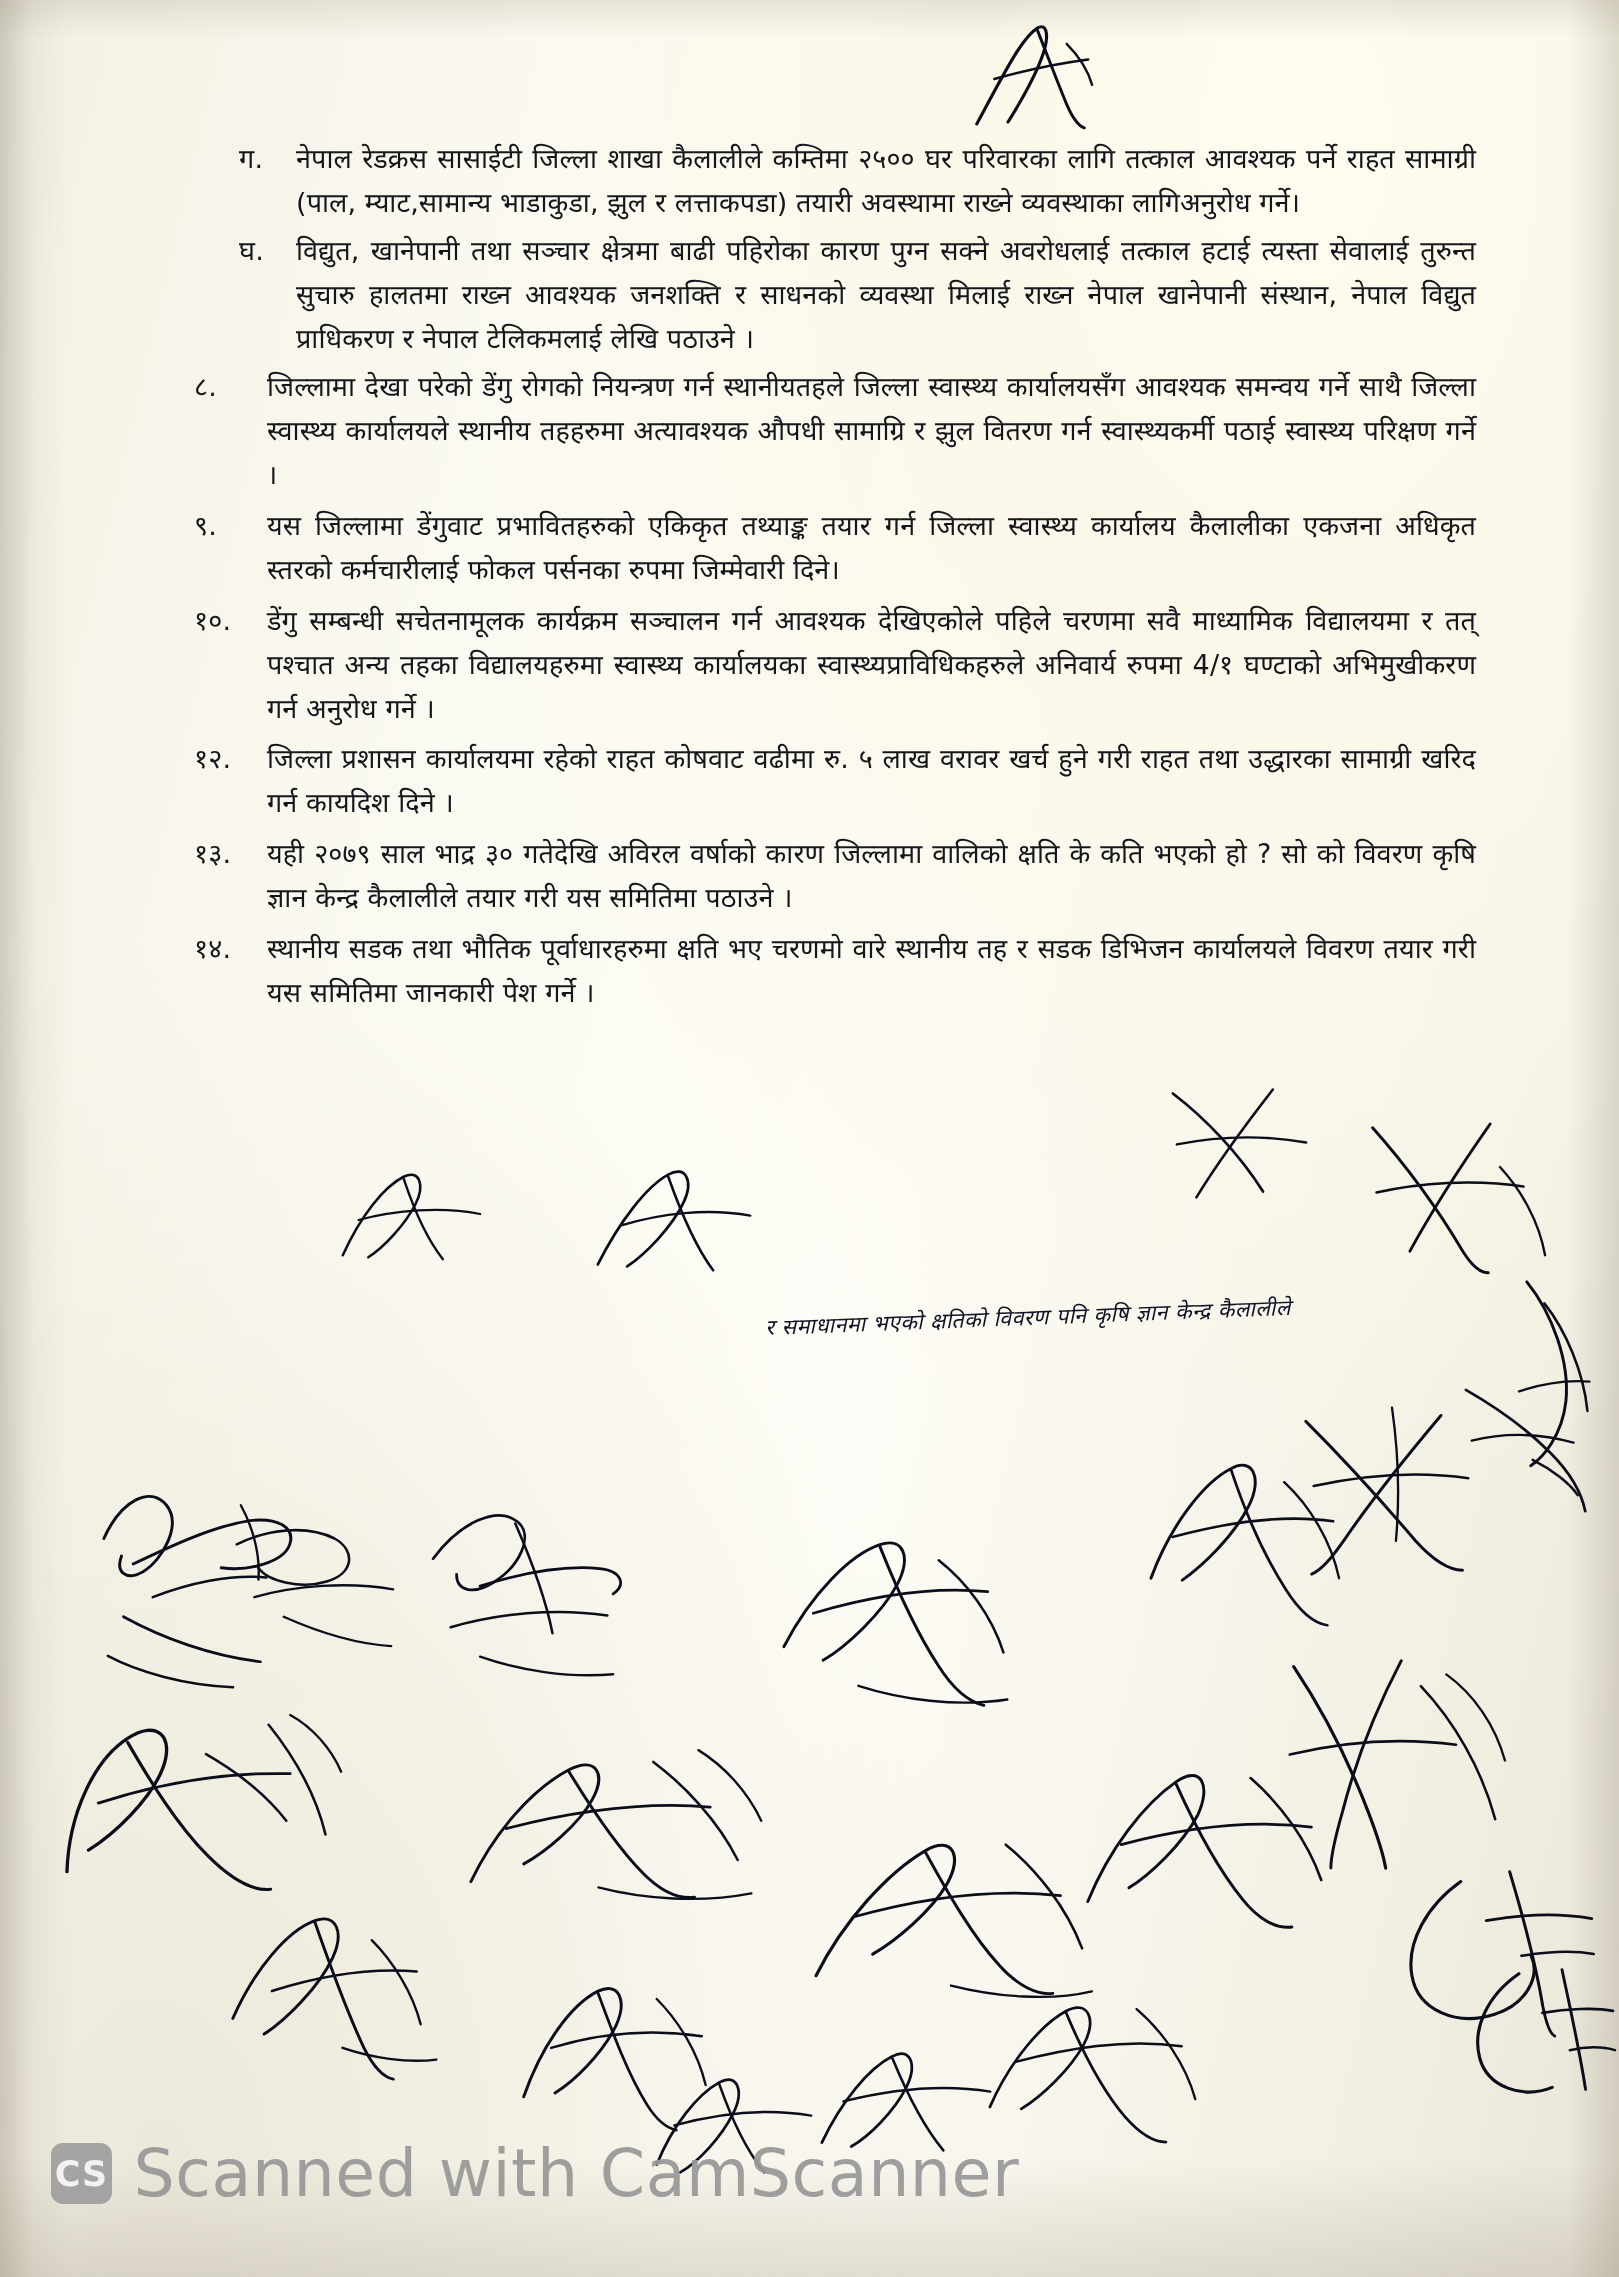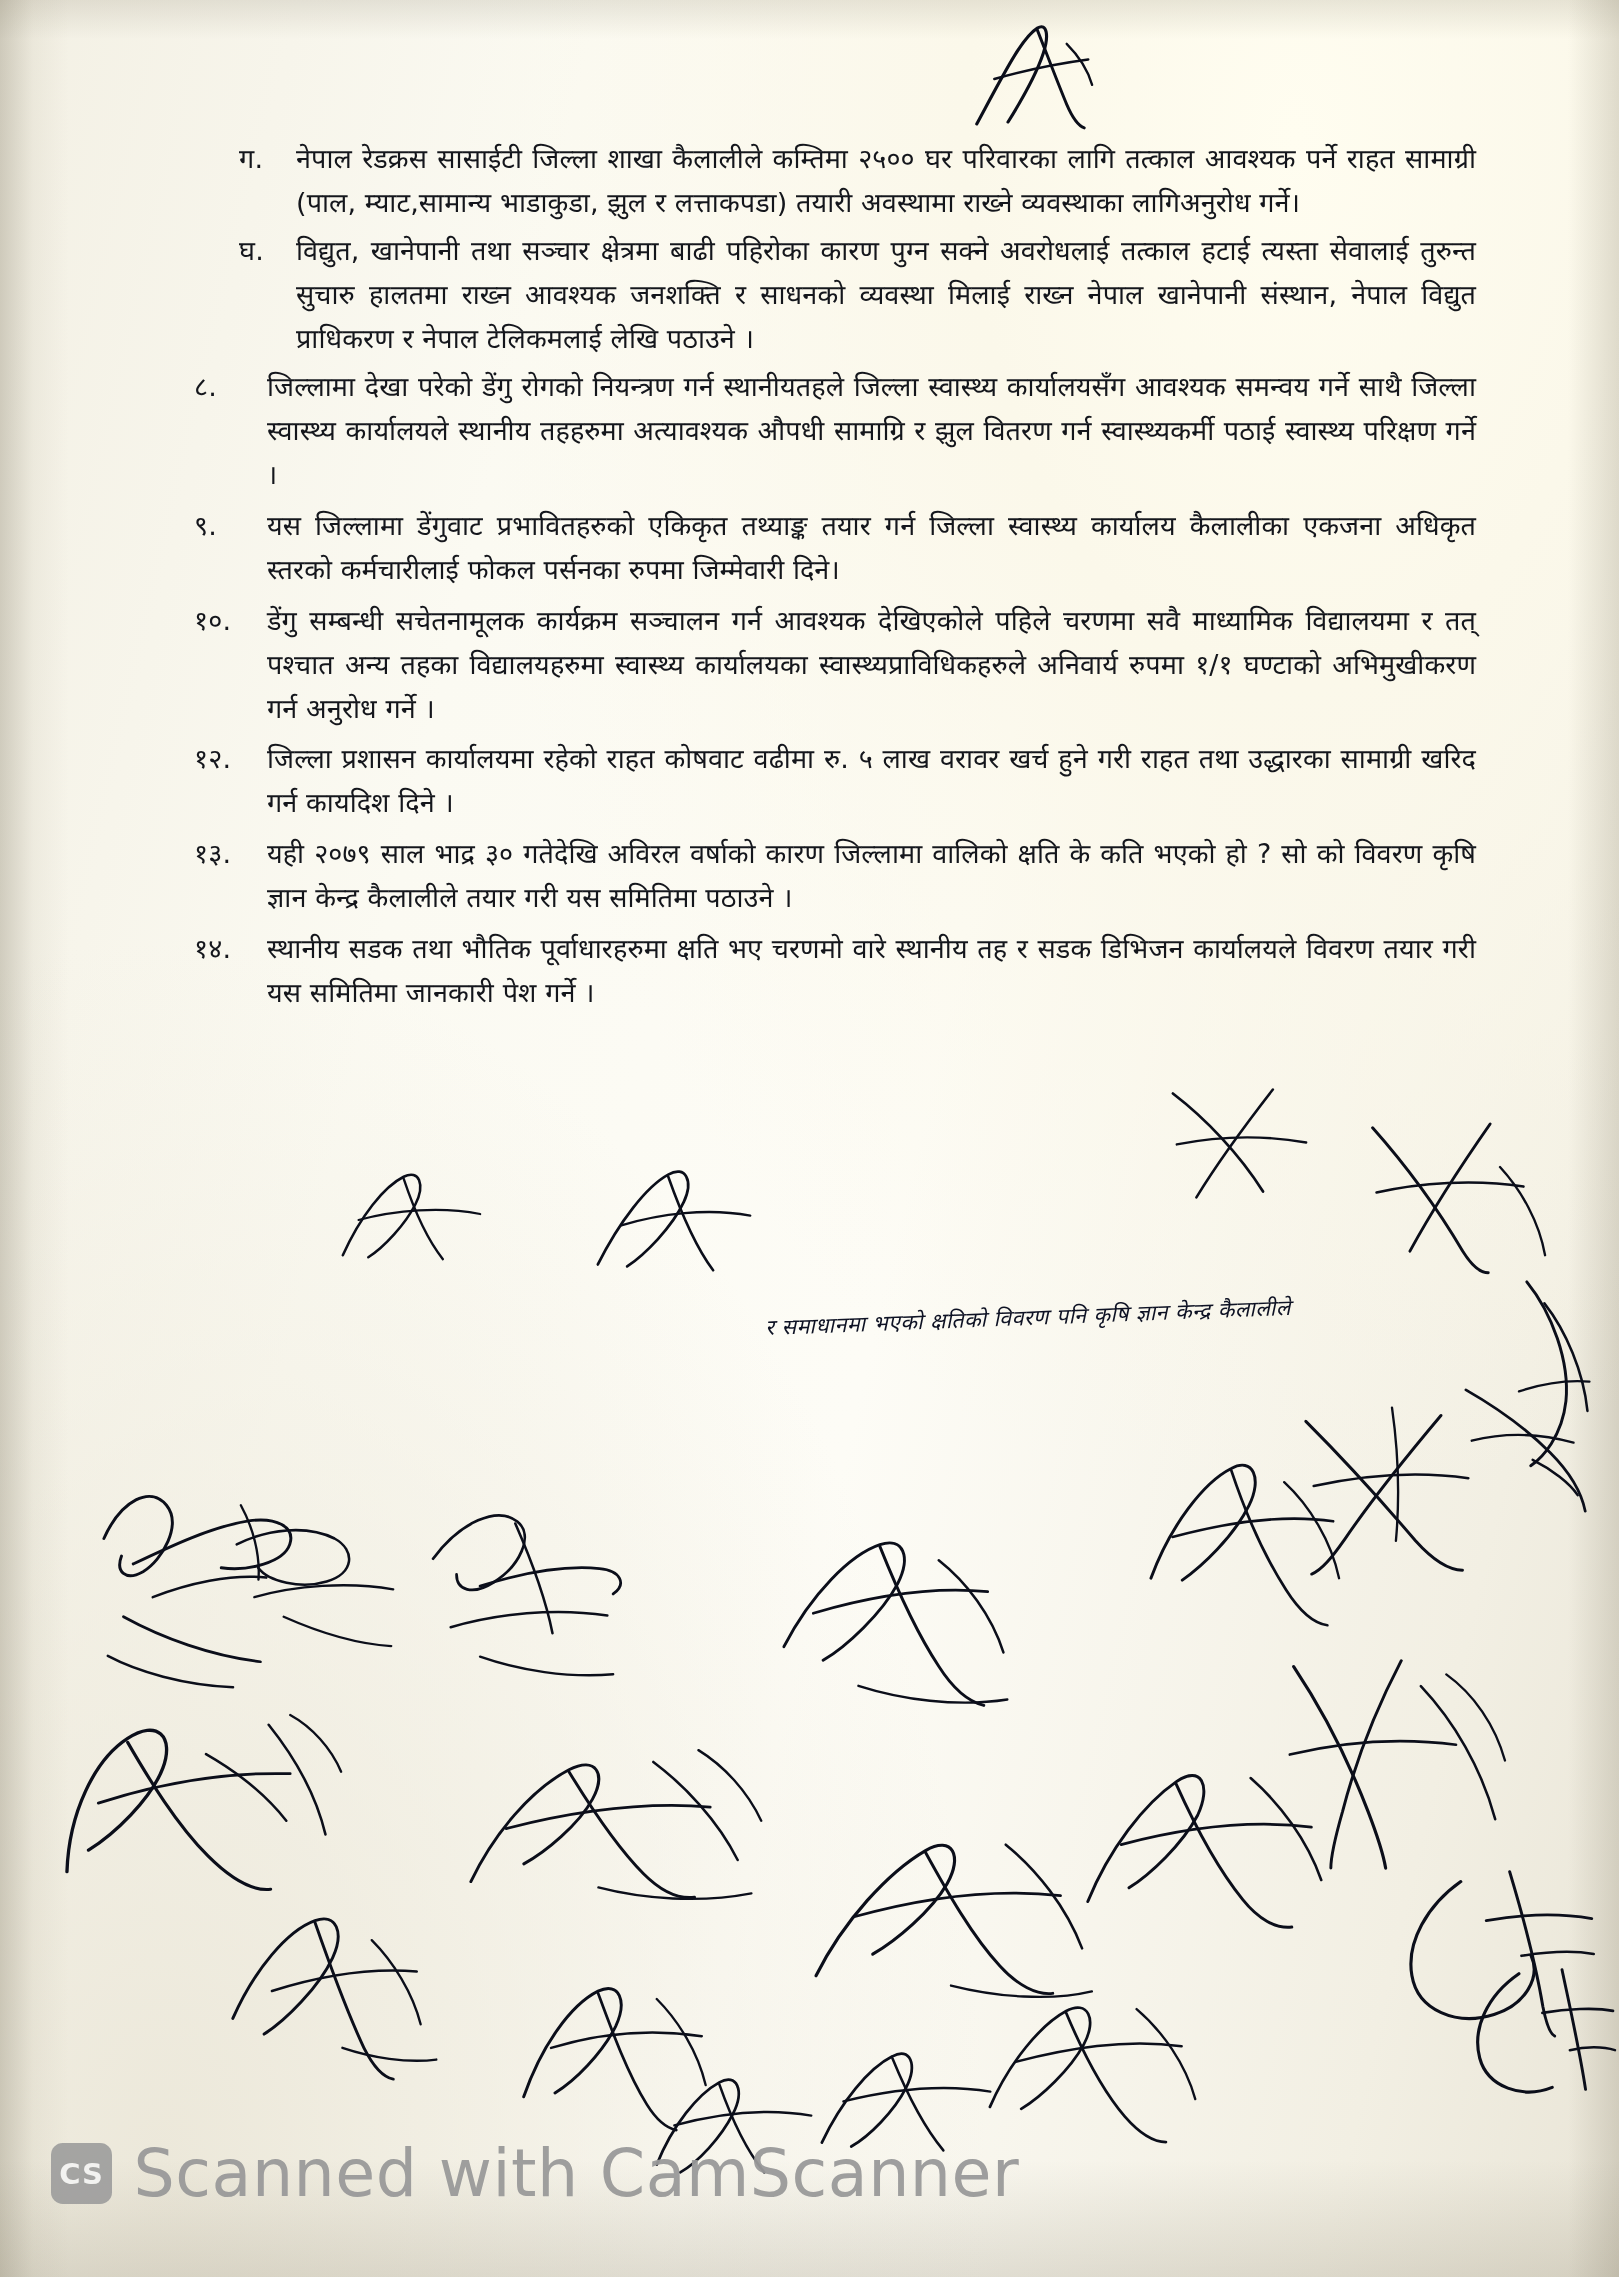--- a/index.html
+++ b/index.html
@@ -134,21 +134,21 @@
     width: 61px;
     height: 61px;
     border-radius: 11.8px;
     background: #9b9b9b;
     color: #f4f4f4;
     display: flex;
     align-items: center;
     justify-content: center;
     font-family: "DejaVu Sans", sans-serif;
     font-weight: bold;
-    font-size: 29px;
+    font-size: 35px;
     letter-spacing: 1px;
     opacity: 0.88;
   }
   .wm-text {
     color: #9a9a9a;
     font-family: "DejaVu Sans", sans-serif;
     font-size: 65px;
     letter-spacing: 0.5px;
     opacity: 0.95;
   }
@@ -180,21 +180,21 @@
       <span class="ptext">जिल्लामा देखा परेको डेंगु रोगको नियन्त्रण गर्न स्थानीयतहले जिल्ला स्वास्थ्य कार्यालयसँग आवश्यक समन्वय गर्ने साथै जिल्ला स्वास्थ्य कार्यालयले स्थानीय तहहरुमा अत्यावश्यक औपधी सामाग्रि र झुल वितरण गर्न स्वास्थ्यकर्मी पठाई स्वास्थ्य परिक्षण गर्ने ।</span>
     </div>
 
     <div class="para num">
       <span class="marker">९.</span>
       <span class="ptext">यस जिल्लामा डेंगुवाट प्रभावितहरुको एकिकृत तथ्याङ्क तयार गर्न जिल्ला स्वास्थ्य कार्यालय कैलालीका एकजना अधिकृत स्तरको कर्मचारीलाई फोकल पर्सनका रुपमा जिम्मेवारी दिने।</span>
     </div>
 
     <div class="para num">
       <span class="marker">१०.</span>
-      <span class="ptext">डेंगु सम्बन्धी सचेतनामूलक कार्यक्रम सञ्चालन गर्न आवश्यक देखिएकोले पहिले चरणमा सवै माध्यामिक विद्यालयमा र तत् पश्चात अन्य तहका विद्यालयहरुमा  स्वास्थ्य कार्यालयका स्वास्थ्यप्राविधिकहरुले अनिवार्य रुपमा १/१ घण्टाको अभिमुखीकरण गर्न अनुरोध गर्ने ।</span>
+      <span class="ptext">डेंगु सम्बन्धी सचेतनामूलक कार्यक्रम सञ्चालन गर्न आवश्यक देखिएकोले पहिले चरणमा सवै माध्यामिक विद्यालयमा र तत् पश्चात अन्य तहका विद्यालयहरुमा  स्वास्थ्य कार्यालयका स्वास्थ्यप्राविधिकहरुले अनिवार्य रुपमा 4/१ घण्टाको अभिमुखीकरण गर्न अनुरोध गर्ने ।</span>
     </div>
 
 
     <div class="para num">
       <span class="marker">१२.</span>
       <span class="ptext">जिल्ला प्रशासन कार्यालयमा रहेको राहत कोषवाट वढीमा रु. ५ लाख वरावर खर्च हुने गरी राहत तथा उद्धारका सामाग्री खरिद गर्न कायदिश दिने ।</span>
     </div>
 
     <div class="para num">
       <span class="marker">१३.</span>

